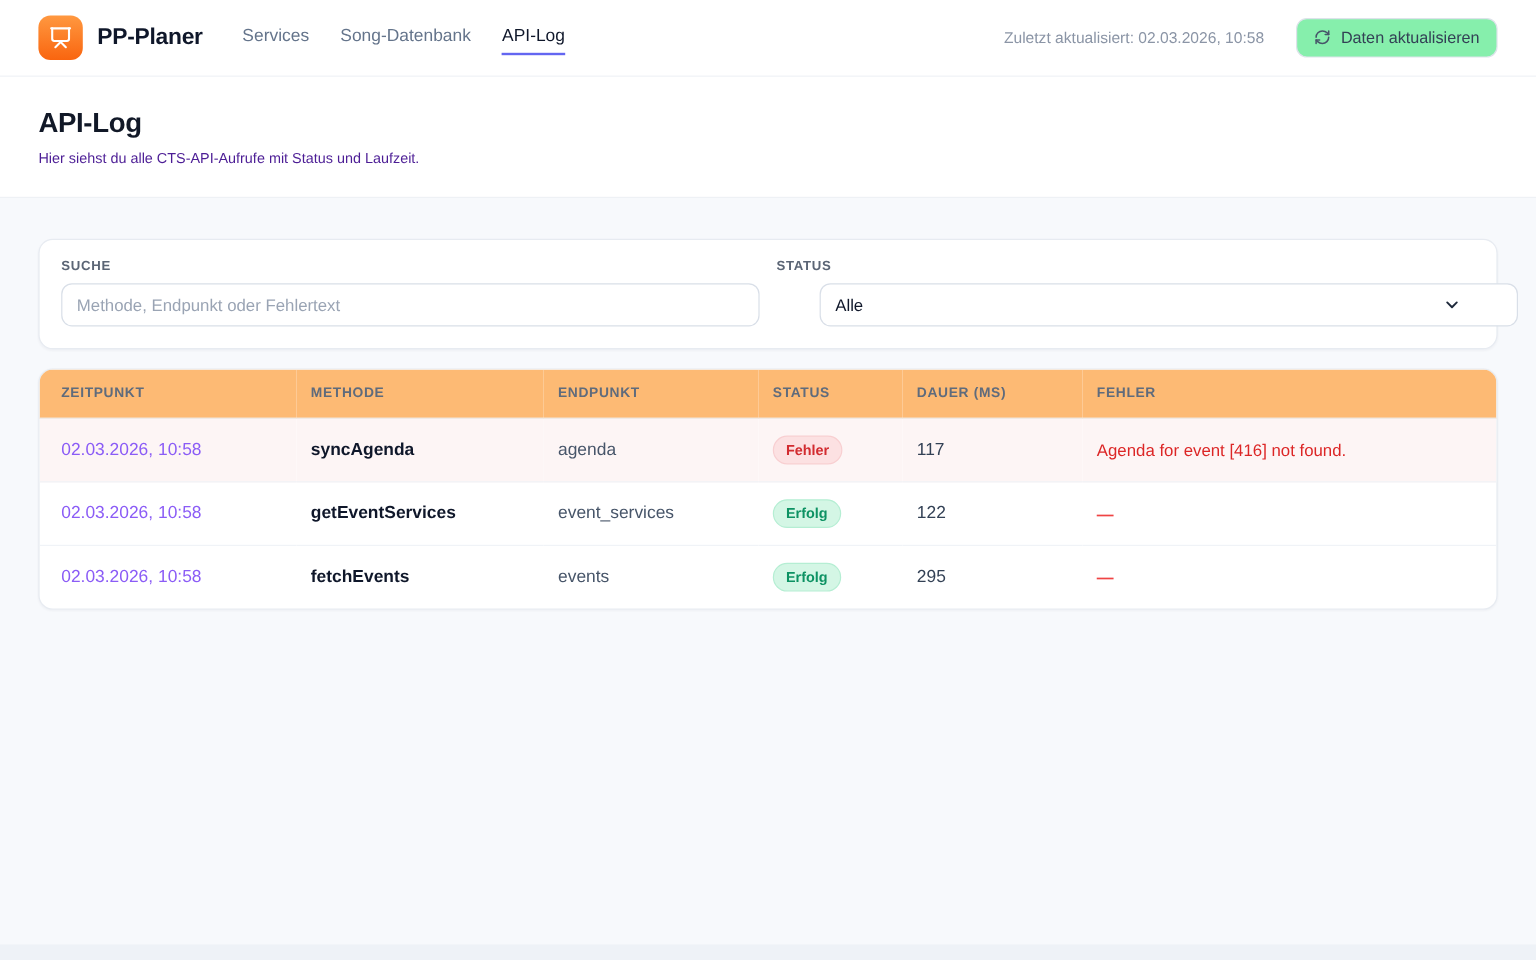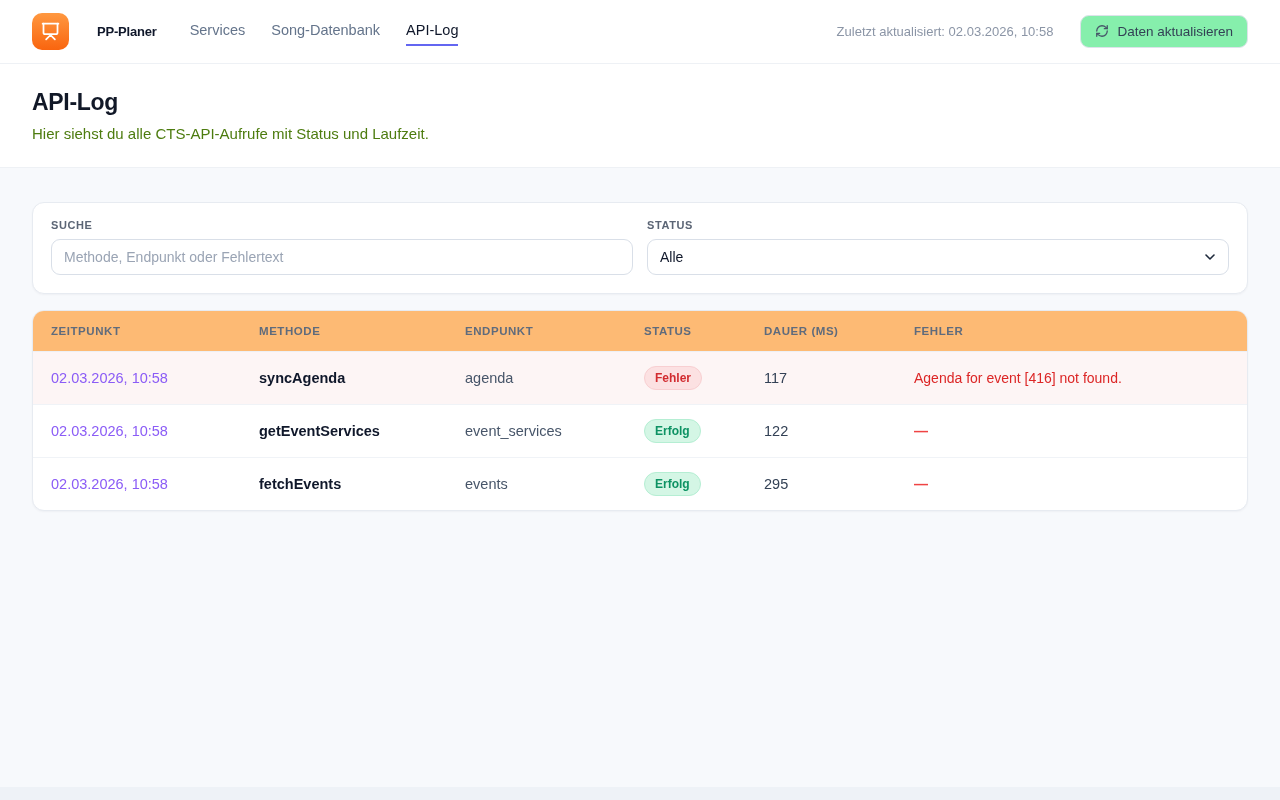--- a/index.html
+++ b/index.html
@@ -13,21 +13,21 @@
   
   .topbar {
     height:64px; background:#ffffff; border-bottom:1px solid #eef1f5;
     display:flex; align-items:center; padding:0 32px;
   }
   .logo {
     width:37px; height:37px; border-radius:10px; flex:0 0 auto;
     background:linear-gradient(180deg,#ff9840 0%,#f9650f 100%);
     display:flex; align-items:center; justify-content:center;
   }
-  .brand { font-size:13px; font-weight:700; color:#0f172a; margin-left:28px; letter-spacing:-0.2px; }
+  .brand { font-size:19px; font-weight:700; color:#0f172a; margin-left:12px; letter-spacing:-0.2px; }
   .nav { display:flex; gap:26px; margin-left:33px; align-items:center; }
   .nav-item { font-size:14.5px; color:#64748b; cursor:pointer; padding:4px 0 6px; border-bottom:2px solid transparent; }
   .nav-item.active { color:#0f172a; font-weight:500; border-bottom-color:#6366f1; }
   .topbar-right { margin-left:auto; display:flex; align-items:center; gap:27px; }
   .updated { font-size:13px; color:#8b95a6; }
   .refresh-btn {
     display:flex; align-items:flex-start; gap:8px; padding:8px 14px;
     border:1px solid #dde3ea; border-radius:9px; background:#86efac;
     font-family:inherit; font-size:13.5px; font-weight:500; color:#334155; cursor:pointer;
   }
@@ -35,39 +35,39 @@
   .avatar {
     width:27px; height:27px; border-radius:50%; background:#3d4759; color:#fff;
     font-size:10px; font-weight:700; letter-spacing:.3px;
     display:flex; align-items:center; justify-content:center;
   }
   .user-name { font-size:15px; font-weight:600; color:#1e293b; }
 
   
   .page-head { background:#ffffff; padding:25px 32px 25px; border-bottom:1px solid #eef1f5; }
   .page-title { margin:0 0 9px; font-size:23px; font-weight:700; color:#111827; letter-spacing:-0.3px; }
-  .page-sub { margin:0; font-size:15px; color:#4d7c0f; }
+  .page-sub { margin:0; font-size:12px; color:#4c1d95; }
 
   
   .main { padding:34px 32px 0; }
   .card { background:#ffffff; border:1px solid #e7ebf1; border-radius:12px; box-shadow:0 1px 2px rgba(16,24,40,.04); }
 
   .filter-card { display:flex; gap:14px; padding:16px 18px 18px; margin-bottom:16px; }
   .filter-field { flex:1; display:flex; flex-direction:column; }
   .filter-label { font-size:11px; font-weight:700; letter-spacing:.6px; color:#5b6575; margin-bottom:8px; text-transform:uppercase; }
   .text-input {
     height:36px; border:1px solid #d9dfe8; border-radius:9px; padding:0 12px;
     font-size:14px; color:#0f172a; font-family:inherit; outline:none; width:100%;
   }
   .text-input::placeholder { color:#9aa4b4; }
   .select-wrap { position:relative; width:100%; }
   .status-select {
     width:100%; height:36px; appearance:none; -webkit-appearance:none;
     border:1px solid #d9dfe8; border-radius:9px; padding:0 32px 0 12px;
-    font-size:14px; color:#0f172a; background:#fff; font-family:inherit; outline:none; cursor:pointer;
+    font-size:14px; color:#0f172a; background:#fff; font-family:inherit; outline:none; cursor:pointer;margin-left:36px;
   }
   .select-chevron { position:absolute; right:11px; top:10px; pointer-events:none; display:flex; }
 
   .table-card { overflow:hidden; padding:0; }
   table { width:100%; border-collapse:collapse; table-layout:fixed; }
   col.c1{width:214px;} col.c2{width:206px;} col.c3{width:179px;} col.c4{width:120px;} col.c5{width:150px;}
   thead th {
     background:#fdba74; text-align:left; padding:14px 12px;
     font-size:11.5px; font-weight:700; letter-spacing:.55px; color:#5f6b7c;
     border-bottom:1px solid #edf0f5; text-transform:uppercase;

